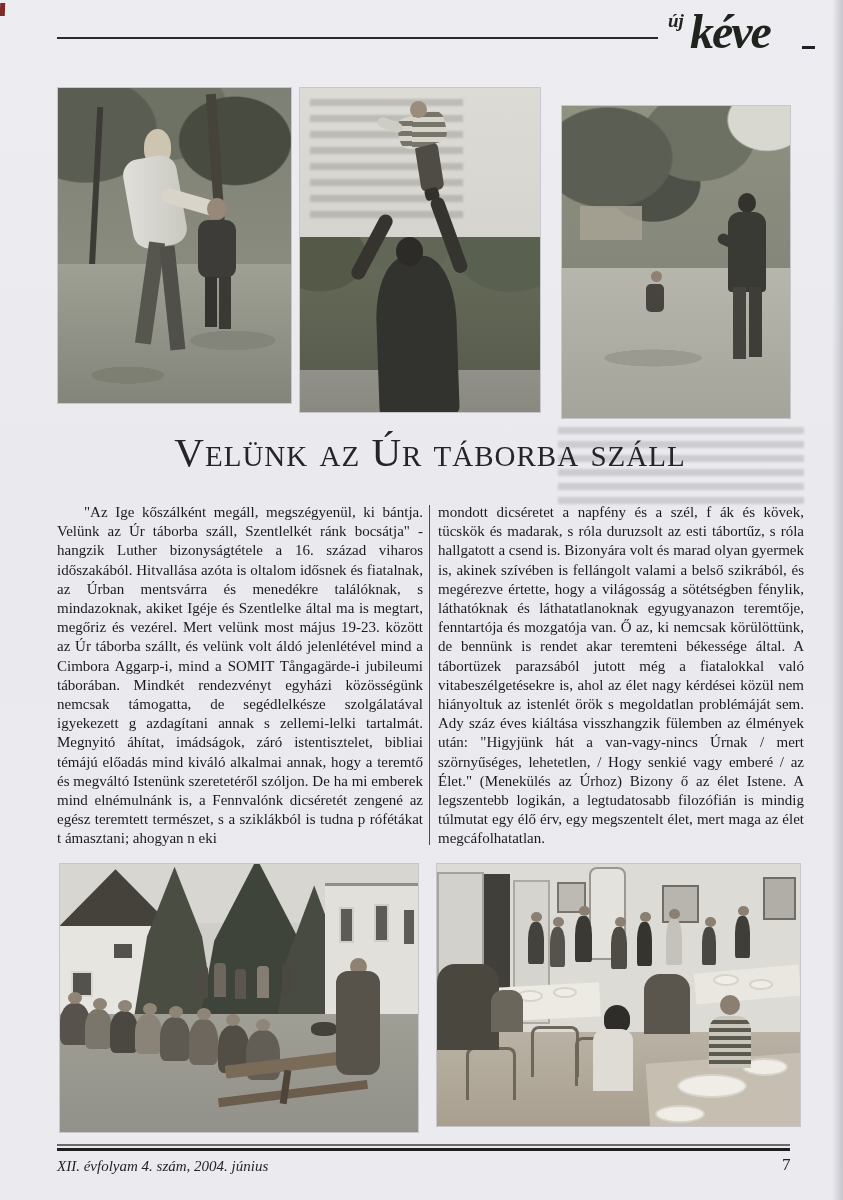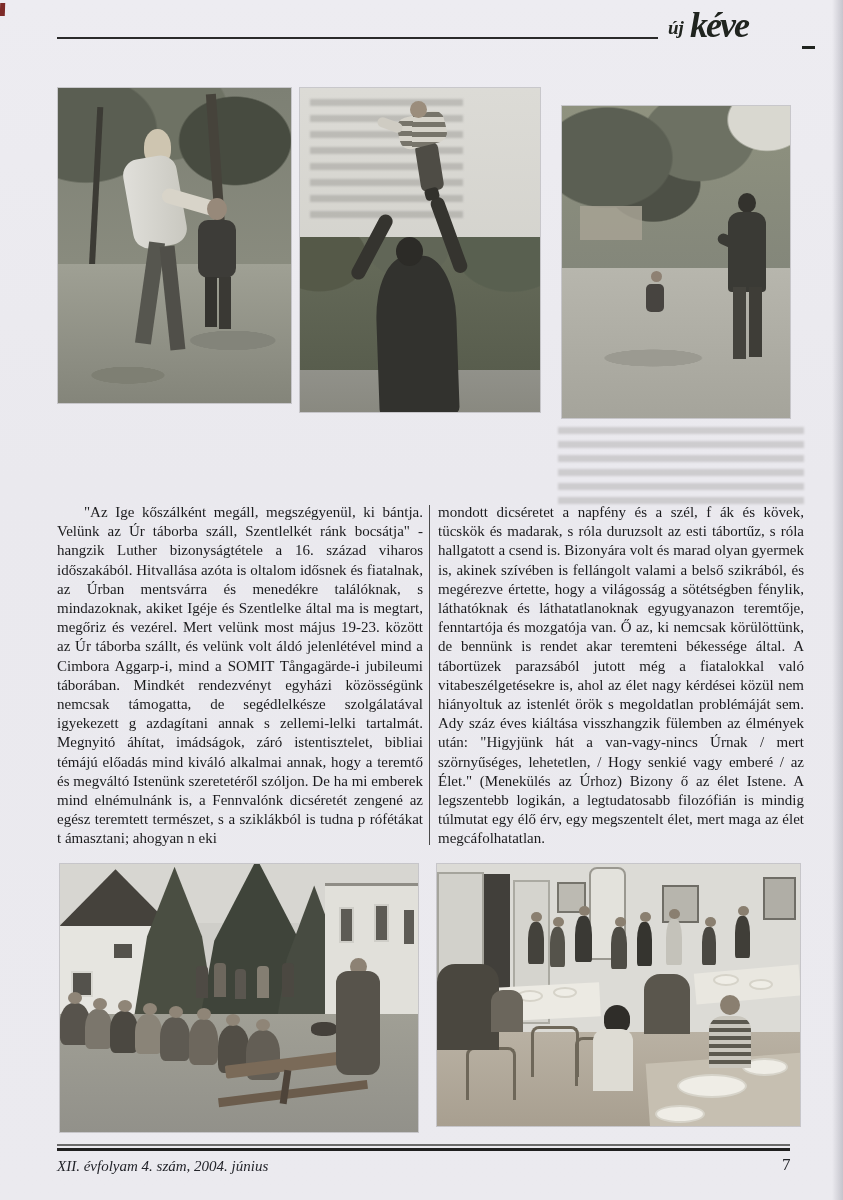--- a/index.html
+++ b/index.html
@@ -6,24 +6,24 @@
   body{width:843px;height:1200px;background:#dddce2;}
   .page{position:relative;width:843px;height:1200px;overflow:hidden;
         background:linear-gradient(180deg,#edecf1 0%,#eae9ee 40%,#ebeaef 100%);
         font-family:"Liberation Serif",serif;color:#1b1b1d;}
   .abs{position:absolute;}
 
   
   .corner-mark{left:0;top:3px;width:5px;height:13px;background:#7d2a28;transform:rotate(2deg);}
   .head-rule{left:57px;top:37px;width:601px;height:2px;background:#2a2a2a;}
   .masthead{left:660px;top:4px;width:160px;height:62px;}
-  .masthead .uj{position:absolute;left:8px;top:13px;font-style:italic;font-weight:bold;
+  .masthead .uj{position:absolute;left:8px;top:6px;font-style:italic;font-weight:bold;
       font-size:19px;letter-spacing:0;color:#20241f;}
   .masthead .keve{position:absolute;left:30px;top:0px;font-style:italic;font-weight:bold;
-      font-size:36px;letter-spacing:-2px;color:#20241f;text-align:right;}
+      font-size:48px;letter-spacing:-2px;color:#20241f;text-align:right;}
   .masthead .tail{position:absolute;left:142px;top:42px;width:13px;height:3px;background:#20241f;}
 
   
   .photo{position:absolute;overflow:hidden;background:#cfcec9;box-shadow:0 0 0 1px rgba(90,90,90,.25);}
   .ph{position:absolute;}
 
   
   .photo1{left:58px;top:88px;width:233px;height:315px;}
   .p1-trees{left:0;top:0;width:100%;height:60%;
     background:radial-gradient(95px 75px at 76% 28%, #474b40 0 58%, transparent 60%),
@@ -219,20 +219,21 @@
     <div class="ph p3-marm"></div>
     <div class="ph p3-mtorso"></div>
     <div class="ph p3-mleg1"></div>
     <div class="ph p3-mleg2"></div>
     <div class="ph p3-chead"></div>
     <div class="ph p3-cbody"></div>
   </div>
 
   <div class="abs ghost-right"></div>
 
+  <div class="abs title">Velünk az Úr táborba száll</div>
 
   <div class="abs columns">
     <div class="col first">"Az Ige kőszálként megáll, megszégyenül, ki bántja. Velünk az Úr táborba száll, Szentlelkét ránk bocsátja" - hangzik Luther bizonyságtétele a 16. század viharos időszakából. Hitvallása azóta is oltalom idősnek és fiatalnak, az Úrban mentsvárra és menedékre találóknak, s mindazoknak, akiket Igéje és Szentlelke által ma is megtart, megőriz és vezérel. Mert velünk most május 19-23. között az Úr táborba szállt, és velünk volt áldó jelenlétével mind a Cimbora Aggarp-i, mind a SOMIT Tångagärde-i jubileumi táborában. Mindkét rendezvényt egyházi közösségünk nemcsak támogatta, de segédlelkésze szolgálatával igyekezett g azdagítani annak s zellemi-lelki tartalmát. Megnyitó áhítat, imádságok, záró istentisztelet, bibliai témájú előadás mind kiváló alkalmai annak, hogy a teremtő és megváltó Istenünk szeretetéről szóljon. De ha mi emberek mind elnémulnánk is, a Fennvalónk dicséretét zengené az egész teremtett természet, s a sziklákból is tudna p rófétákat t ámasztani; ahogyan n eki</div>
     <div class="col">mondott dicséretet a napfény és a szél, f ák és kövek, tücskök és madarak, s róla duruzsolt az esti tábortűz, s róla hallgatott a csend is. Bizonyára volt és marad olyan gyermek is, akinek szívében is fellángolt valami a belső szikrából, és megérezve értette, hogy a világosság a sötétségben fénylik, láthatóknak és láthatatlanoknak egyugyanazon teremtője, fenntartója és mozgatója van. Ő az, ki nemcsak körülöttünk, de bennünk is rendet akar teremteni békessége által. A tábortüzek parazsából jutott még a fiatalokkal való vitabeszélgetésekre is, ahol az élet nagy kérdései közül nem hiányoltuk az istenlét örök s megoldatlan problémáját sem. Ady száz éves kiáltása visszhangzik fülemben az élmények után: "Higyjünk hát a van-vagy-nincs Úrnak / mert szörnyűséges, lehetetlen, / Hogy senkié vagy emberé / az Élet." (Menekülés az Úrhoz) Bizony ő az élet Istene. A legszentebb logikán, a legtudatosabb filozófián is mindig túlmutat egy élő érv, egy megszentelt élet, mert maga az élet megcáfolhatatlan.</div>
   </div>
   <div class="abs col-divider"></div>
 
   <div class="photo photo4" aria-label="Campers eating at long picnic tables outdoors between two houses and fir trees">
     <div class="ph p4-sky"></div>
     <div class="ph p4-roofL"></div>

